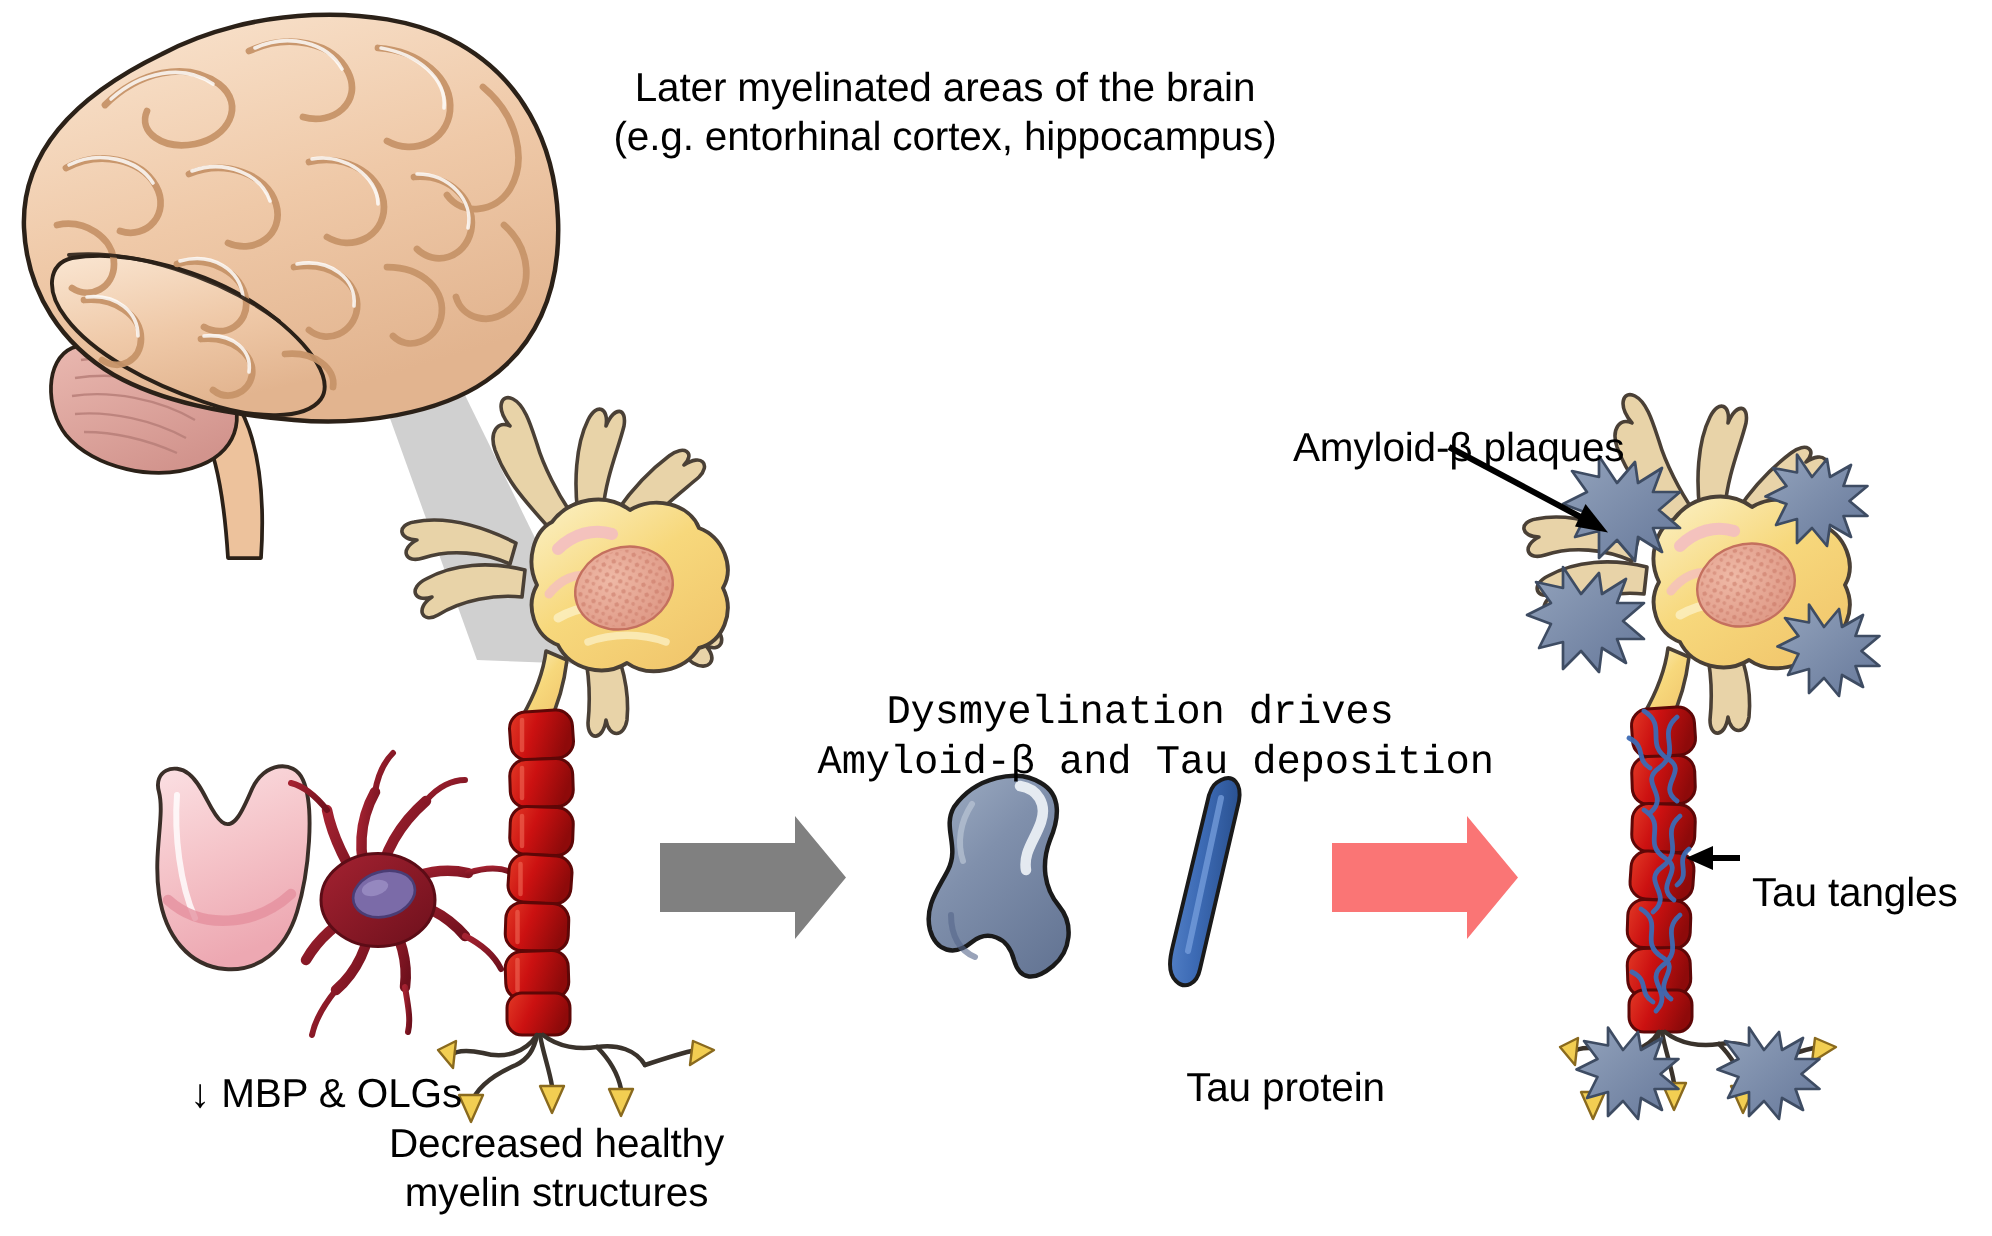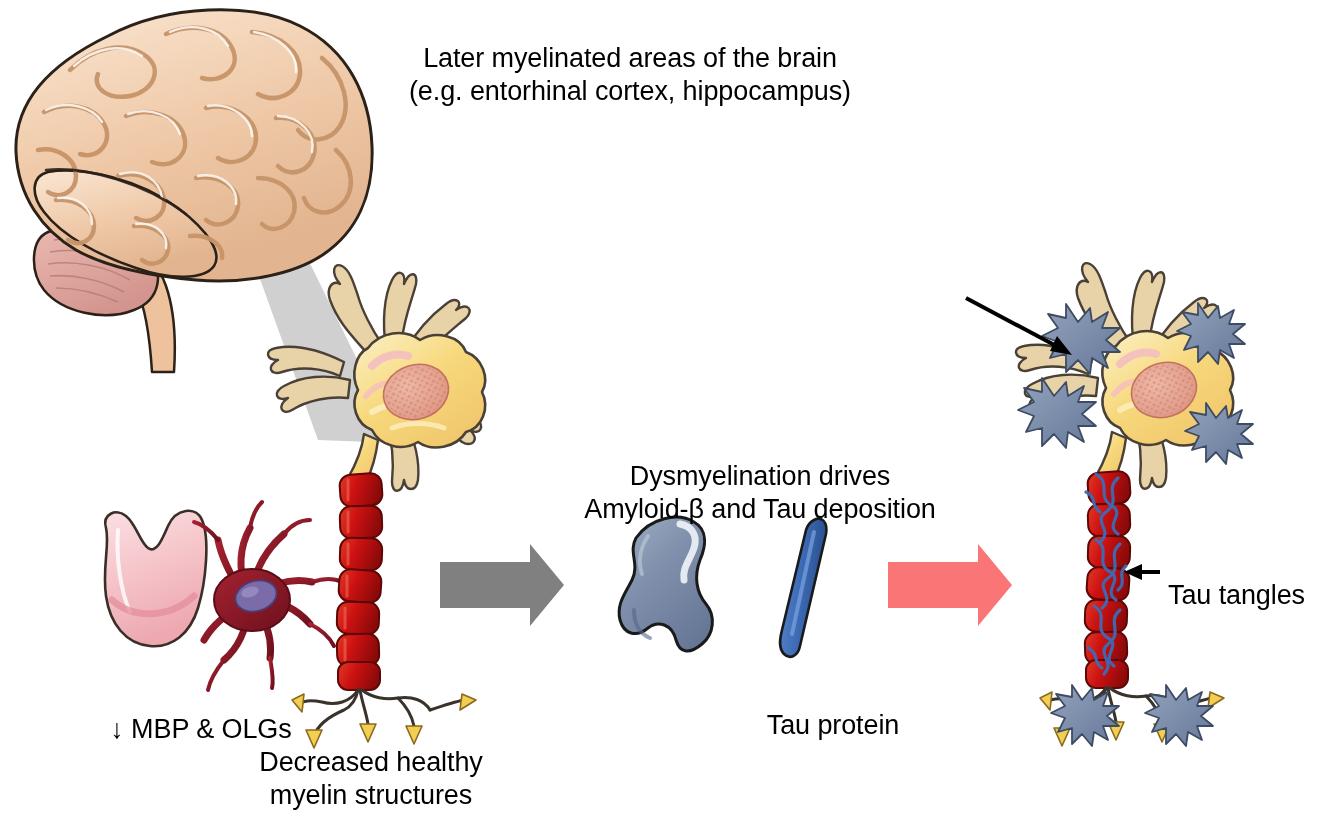--- a/index.html
+++ b/index.html
@@ -22,25 +22,25 @@
     position:absolute;
     color:#000000;
     font-size:27px;
     line-height:1.22;
     text-align:center;
     white-space:pre;
     letter-spacing:-0.1px;
     margin-top:28px;
   }
   #title-label{ left:370px; top:14px; width:520px; }
-  #center-label{ left:545px; top:432px; width:430px; }
-  #mbp-label{ left:76px; top:685px; width:250px; text-align:center; }
+  #center-label{ left:545px; top:432px; width:430px;font-family:Liberation Mono, monospace; }
+  #mbp-label{ left:58px; top:685px; width:250px; text-align:right; }
   #myelin-label{ left:232px; top:718px; width:278px; }
   #abeta-label{ left:548px; top:681px; width:180px; }
-  #tau-label{ left:738px; top:681px; width:190px;text-align:center; }
+  #tau-label{ left:762px; top:681px; width:190px;text-align:center; }
   #plaques-label{ left:862px; top:254px; width:270px; text-align:left; }
   #tangles-label{ left:1168px; top:551px; width:175px; text-align:left; }
 </style>
 </head>
 <body>
 
 <div id="stage">
 
   <svg class="layer" viewBox="0 0 1328 824">
     <defs>
@@ -409,16 +409,17 @@
 Amyloid-β and Tau deposition</div>
 
   <div class="lbl" id="mbp-label">↓ MBP &amp; OLGs</div>
 
   <div class="lbl" id="myelin-label">Decreased healthy
 myelin structures</div>
 
 
   <div class="lbl" id="tau-label">Tau protein</div>
 
+  <div class="lbl" id="plaques-label">Amyloid-β plaques</div>
 
   <div class="lbl" id="tangles-label">Tau tangles</div>
 
 </div>
 
 </body></html>

